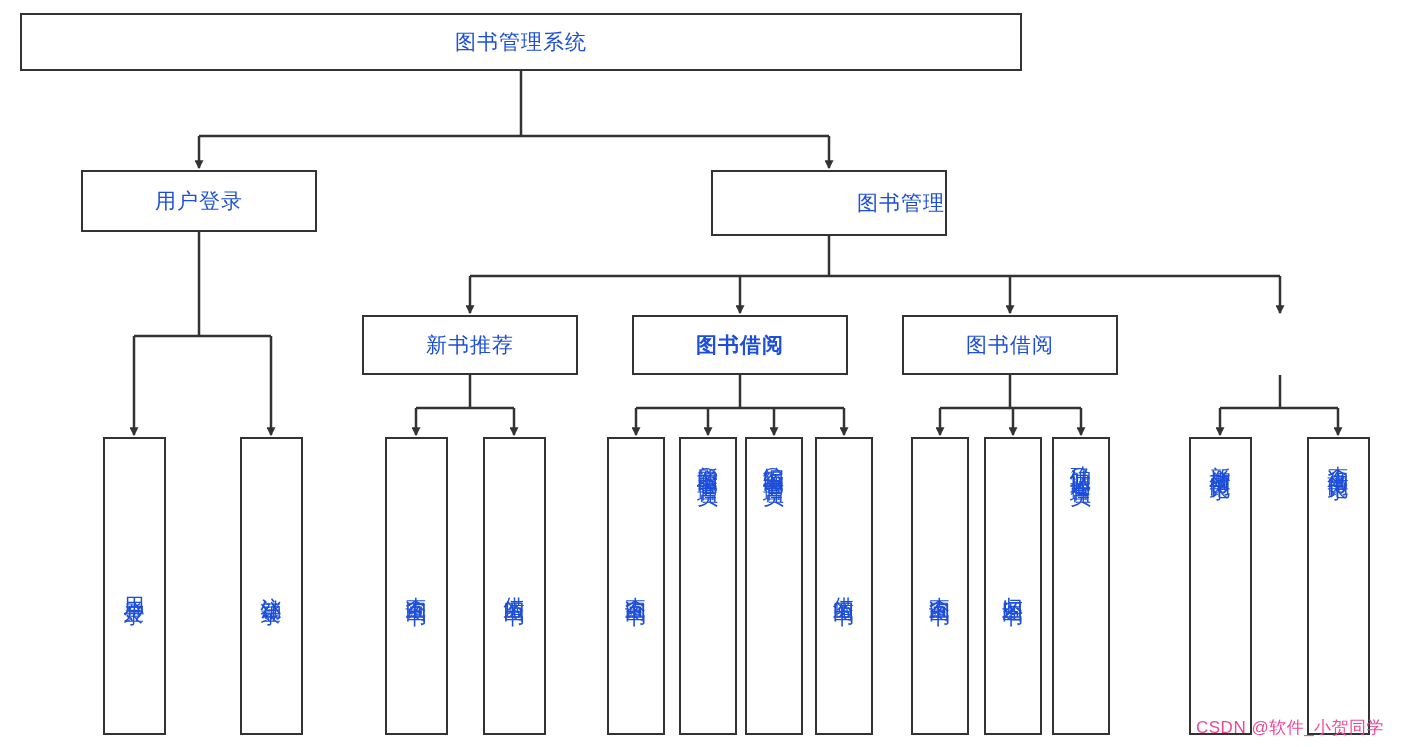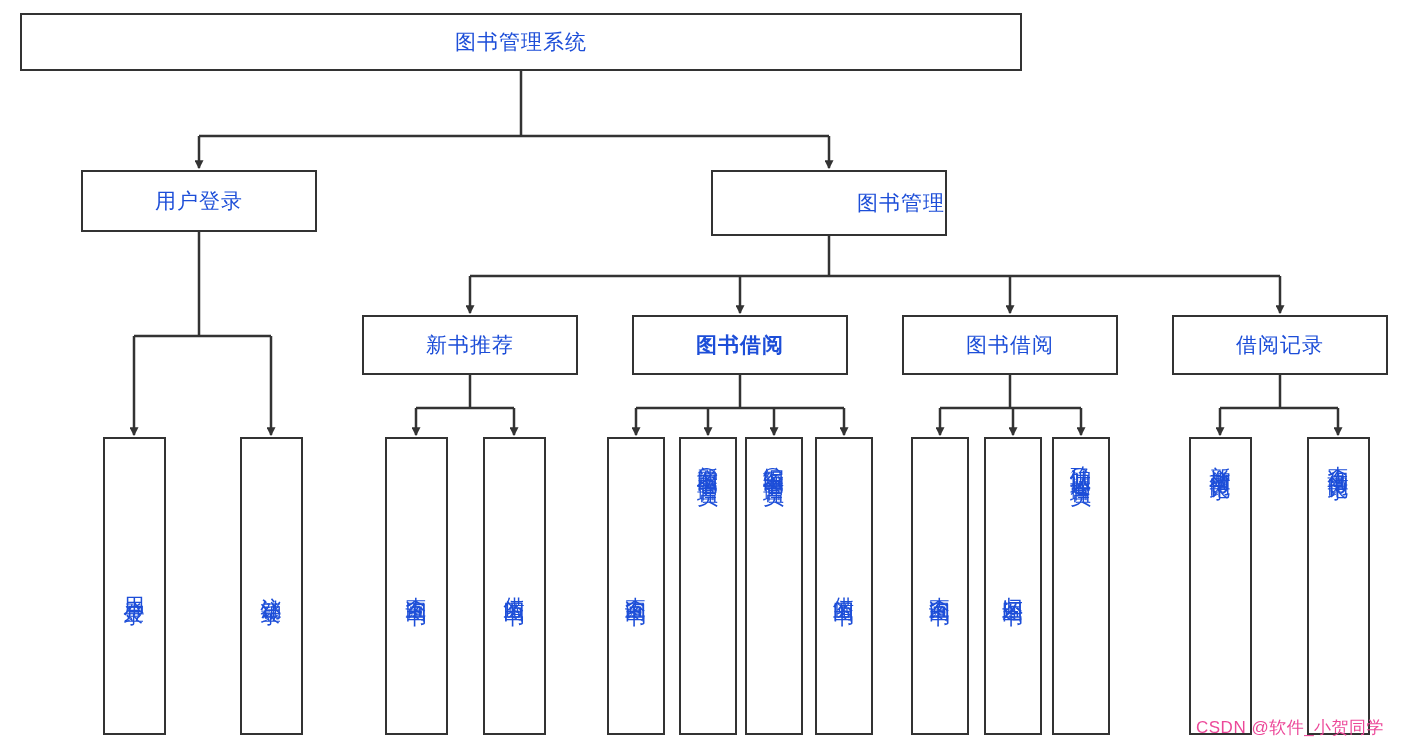--- a/index.html
+++ b/index.html
@@ -142,23 +142,20 @@
 
   <div class="node" id="node-l3-0" style="left: 362px; top: 315px; width: 216px; height: 60px;">
     <span class="node-label">新书推荐</span>
   </div>
   <div class="node" id="node-l3-1" style="left: 632px; top: 315px; width: 216px; height: 60px; font-weight: bold;">
     <span class="node-label">图书借阅</span>
   </div>
   <div class="node" id="node-l3-2" style="left: 902px; top: 315px; width: 216px; height: 60px;">
     <span class="node-label">图书借阅</span>
   </div>
-  <div class="node" id="node-l3-3" style="left: 1172px; top: 315px; width: 216px; height: 60px;">
-    <span class="node-label">借阅记录</span>
-  </div>
 
   <div class="node vertical centered" id="node-leaf-0" style="left: 103px; top: 437px; width: 63px; height: 298px;">
     <span class="node-label">用户登录</span>
   </div>
   <div class="node vertical centered" id="node-leaf-1" style="left: 240px; top: 437px; width: 63px; height: 298px;">
     <span class="node-label">注销登录</span>
   </div>
   <div class="node vertical centered" id="node-leaf-2" style="left: 385px; top: 437px; width: 63px; height: 298px;">
     <span class="node-label">查询图书</span>
   </div>

